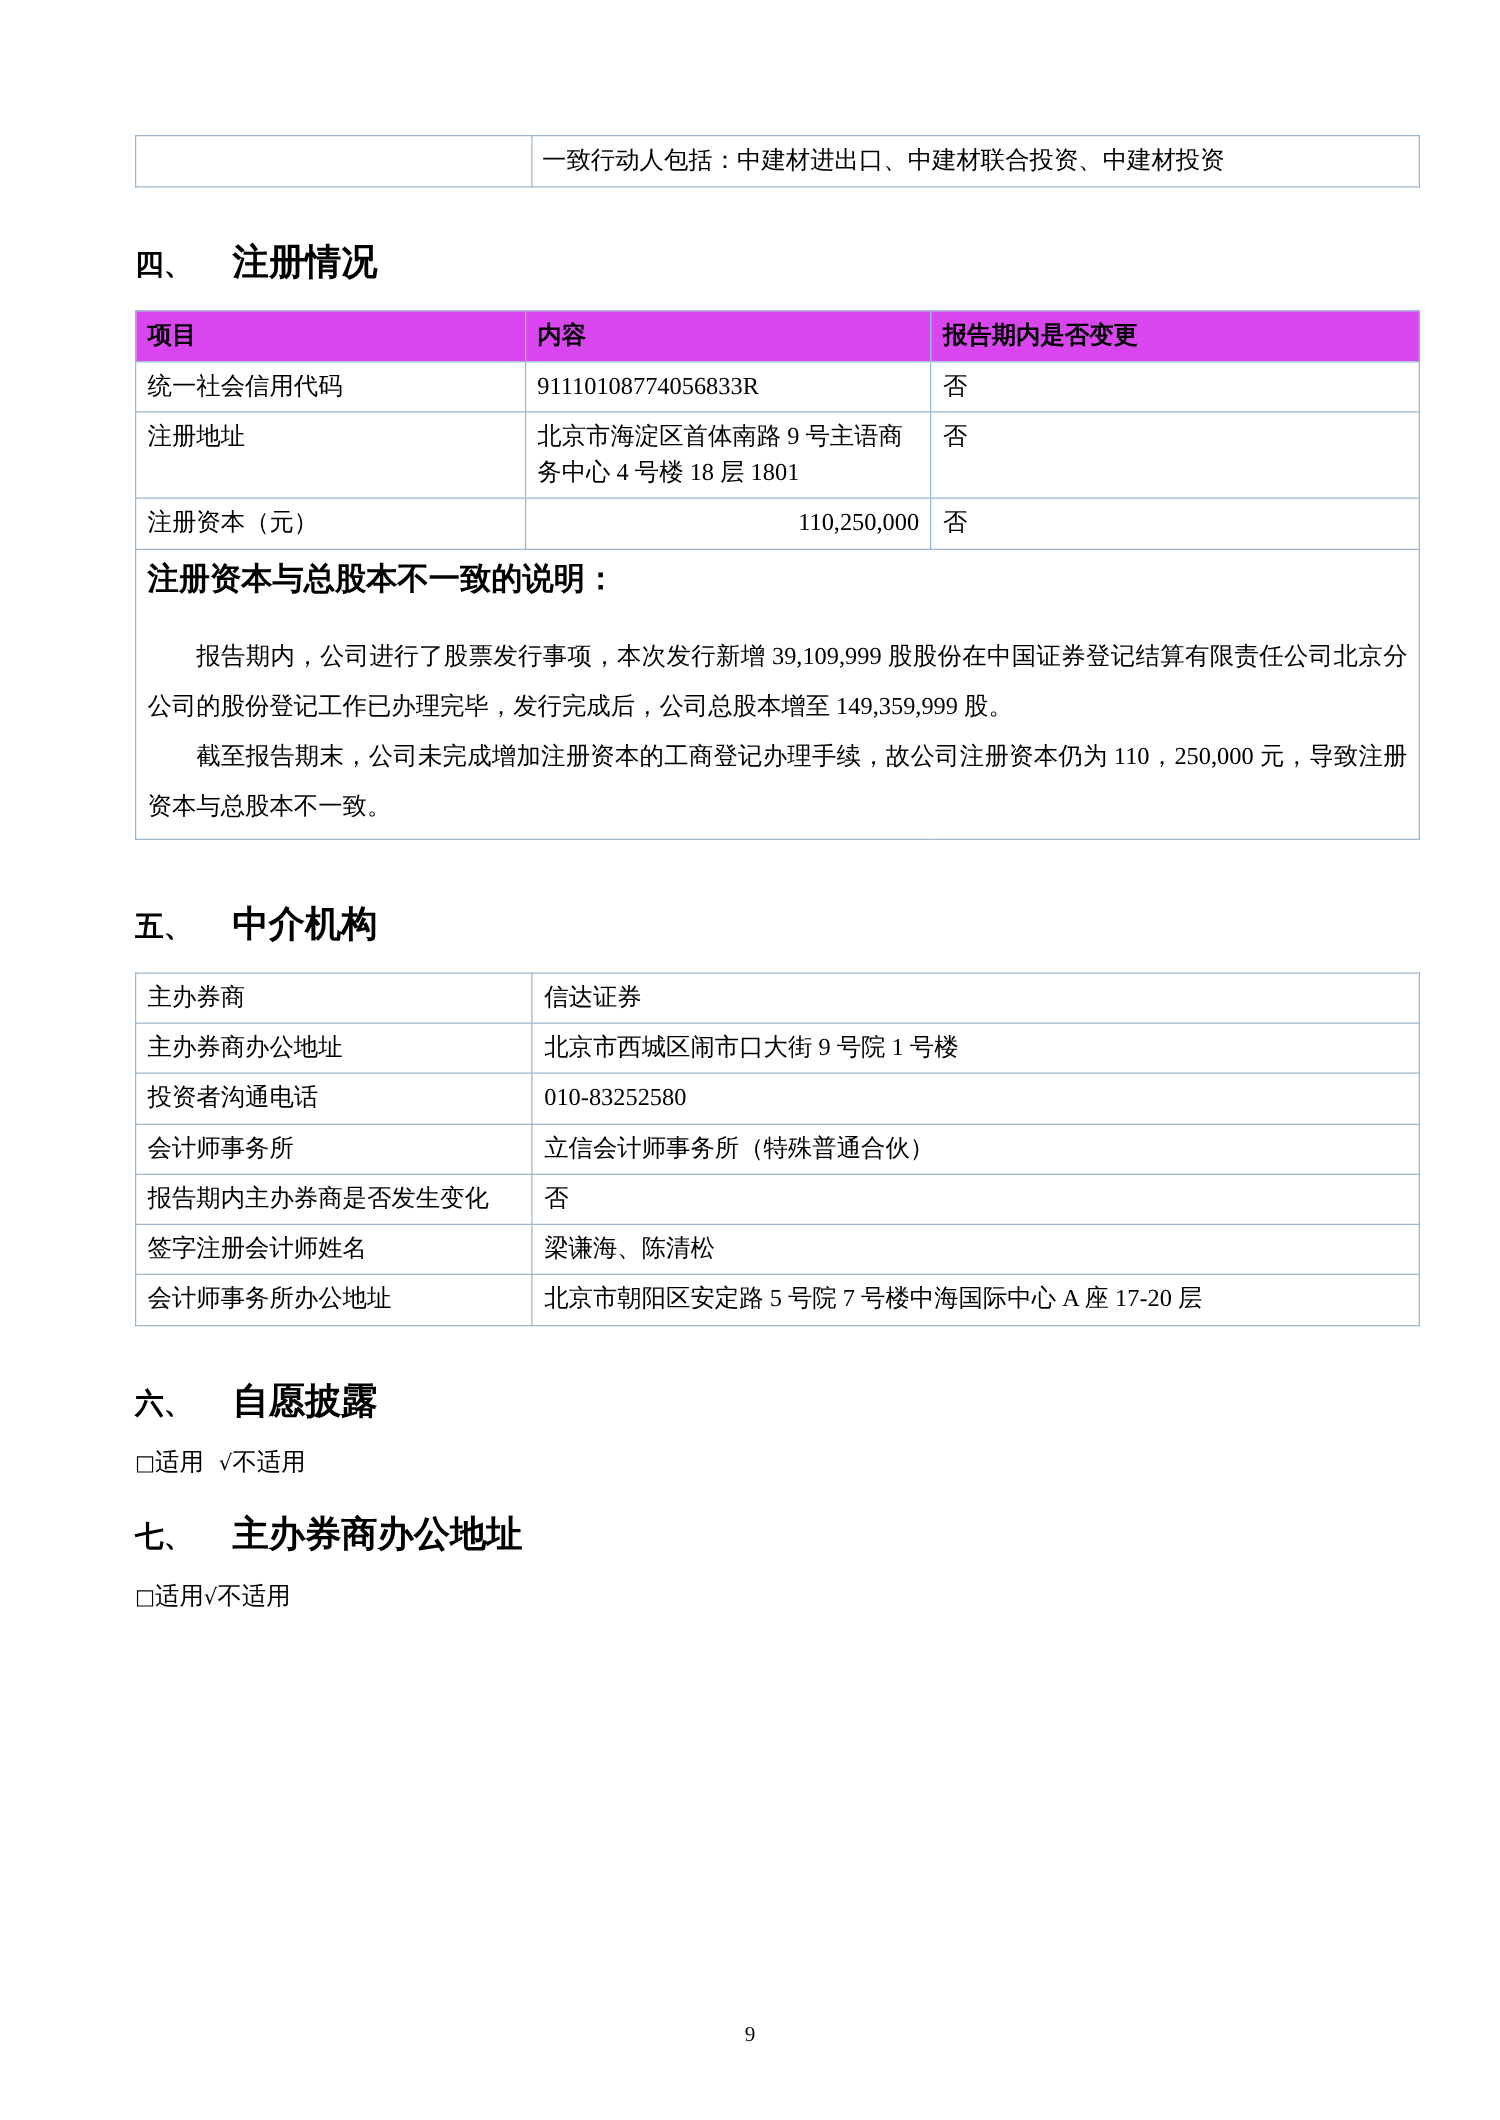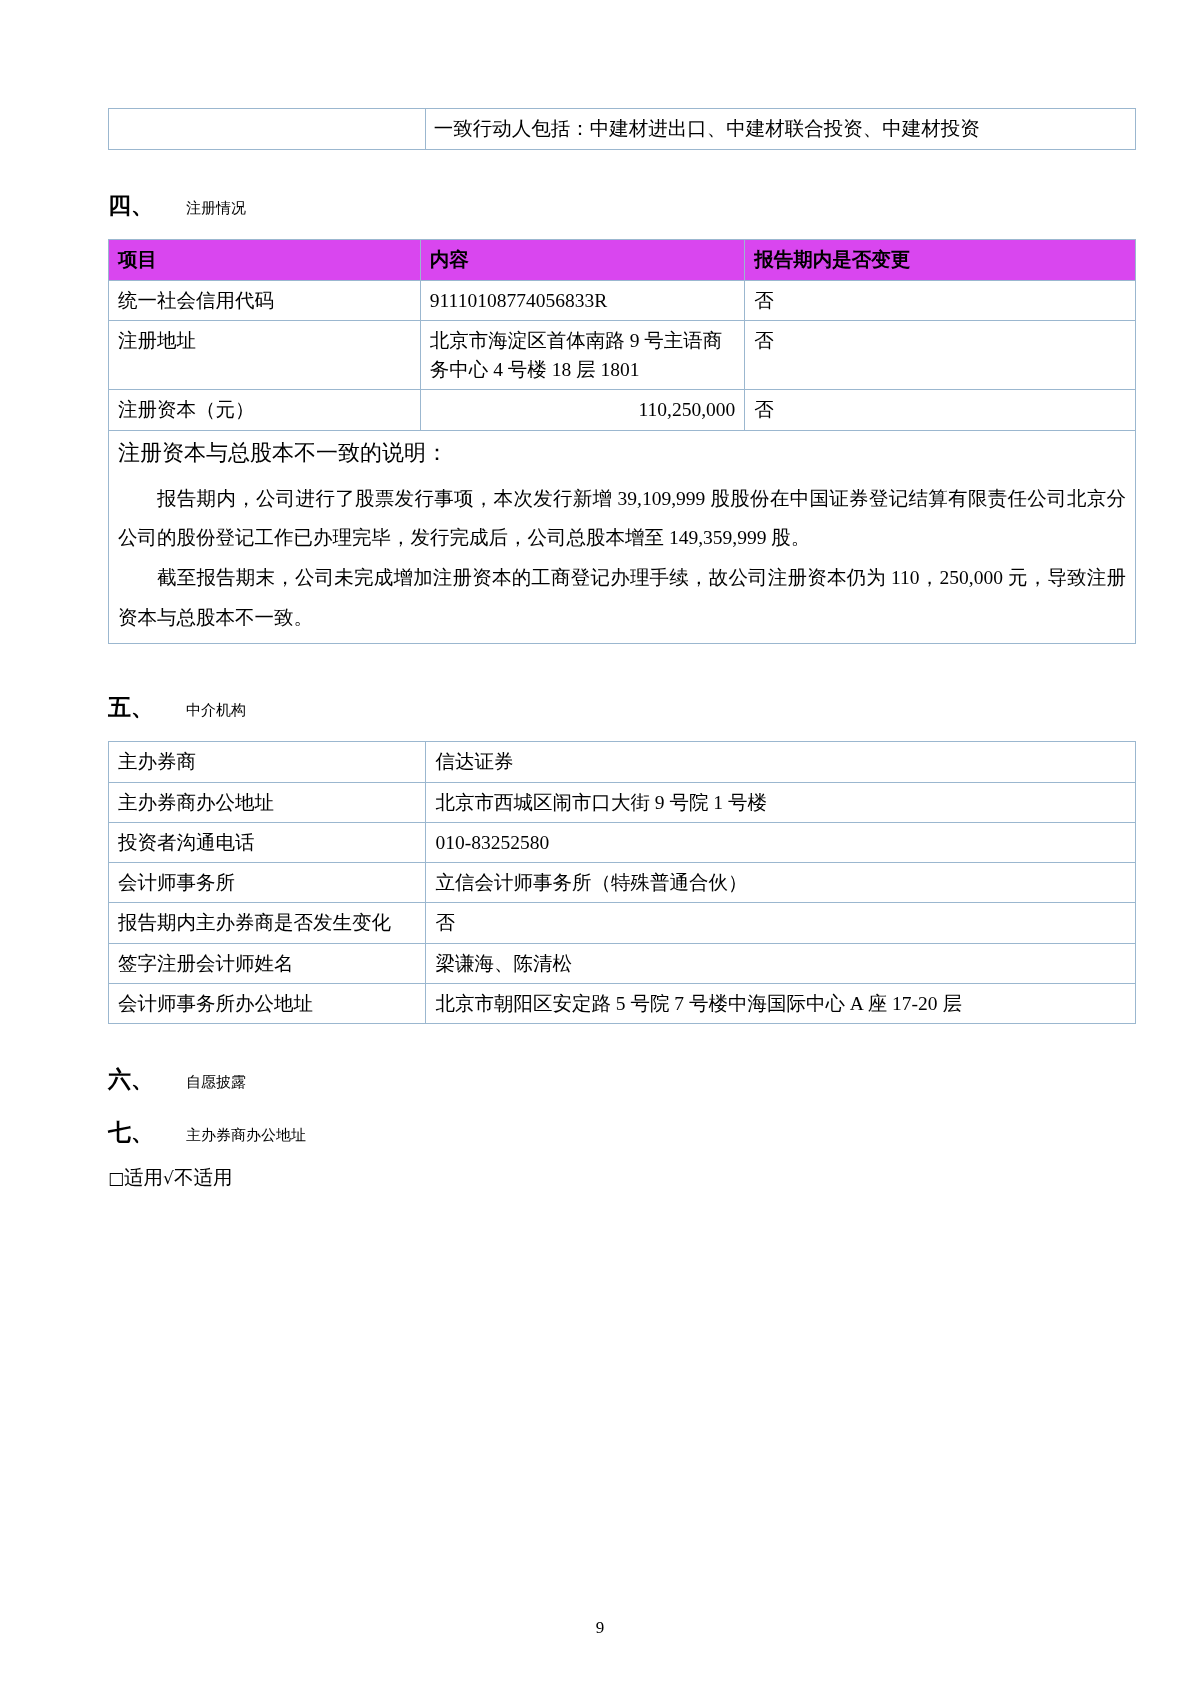--- a/index.html
+++ b/index.html
@@ -44,22 +44,22 @@
   .sec-wrap {
     display: flex;
     align-items: baseline;
   }
   .sec-num {
     width: 78px;
     font-size: 23px;
     font-weight: bold;
   }
   .sec-title {
-    font-size: 15px;
-    font-weight: normal;
+    font-size: 29px;
+    font-weight: bold;
   }
   .gap-22 { height: 22px; }
   .gap-40 { height: 40px; }
   .gap-48 { height: 48px; }
 
   
   table.reg {
     border-collapse: collapse;
     width: 100%;
     table-layout: fixed;
@@ -78,23 +78,23 @@
     font-weight: bold;
   }
   .reg-c1 { width: 30.2%; }
   .reg-c2 { width: 31.5%; }
   .reg-c3 { width: 38.3%; }
   .num-right { text-align: right; }
   .note-cell {
     padding: 10px 14px 14px 14px;
   }
   .note-title {
-    font-weight: normal;
-    font-size: 22px;
-    margin-bottom: 10px;
+    font-weight: bold;
+    font-size: 25px;
+    margin-bottom: 24px;
   }
   .note-para {
     font-size: 19.5px;
     line-height: 2.05;
     text-indent: 2em;
     text-align: justify;
     margin: 0;
   }
 
   
@@ -237,20 +237,23 @@
       </tr>
     </tbody>
   </table>
 
   <div class="gap-40"></div>
 
   <div class="sec-wrap">
     <span class="sec-num">六、</span>
     <span class="sec-title">自愿披露</span>
   </div>
+  <div class="chk-line">
+    <span class="chk-box">□</span><span>适用</span><span class="sp"></span><span class="chk-tick">√</span><span>不适用</span>
+  </div>
 
   <div class="gap-22"></div>
 
   <div class="sec-wrap">
     <span class="sec-num">七、</span>
     <span class="sec-title">主办券商办公地址</span>
   </div>
   <div class="chk-line">
     <span class="chk-box">□</span><span>适用</span><span class="chk-tick">√</span><span>不适用</span>
   </div>

